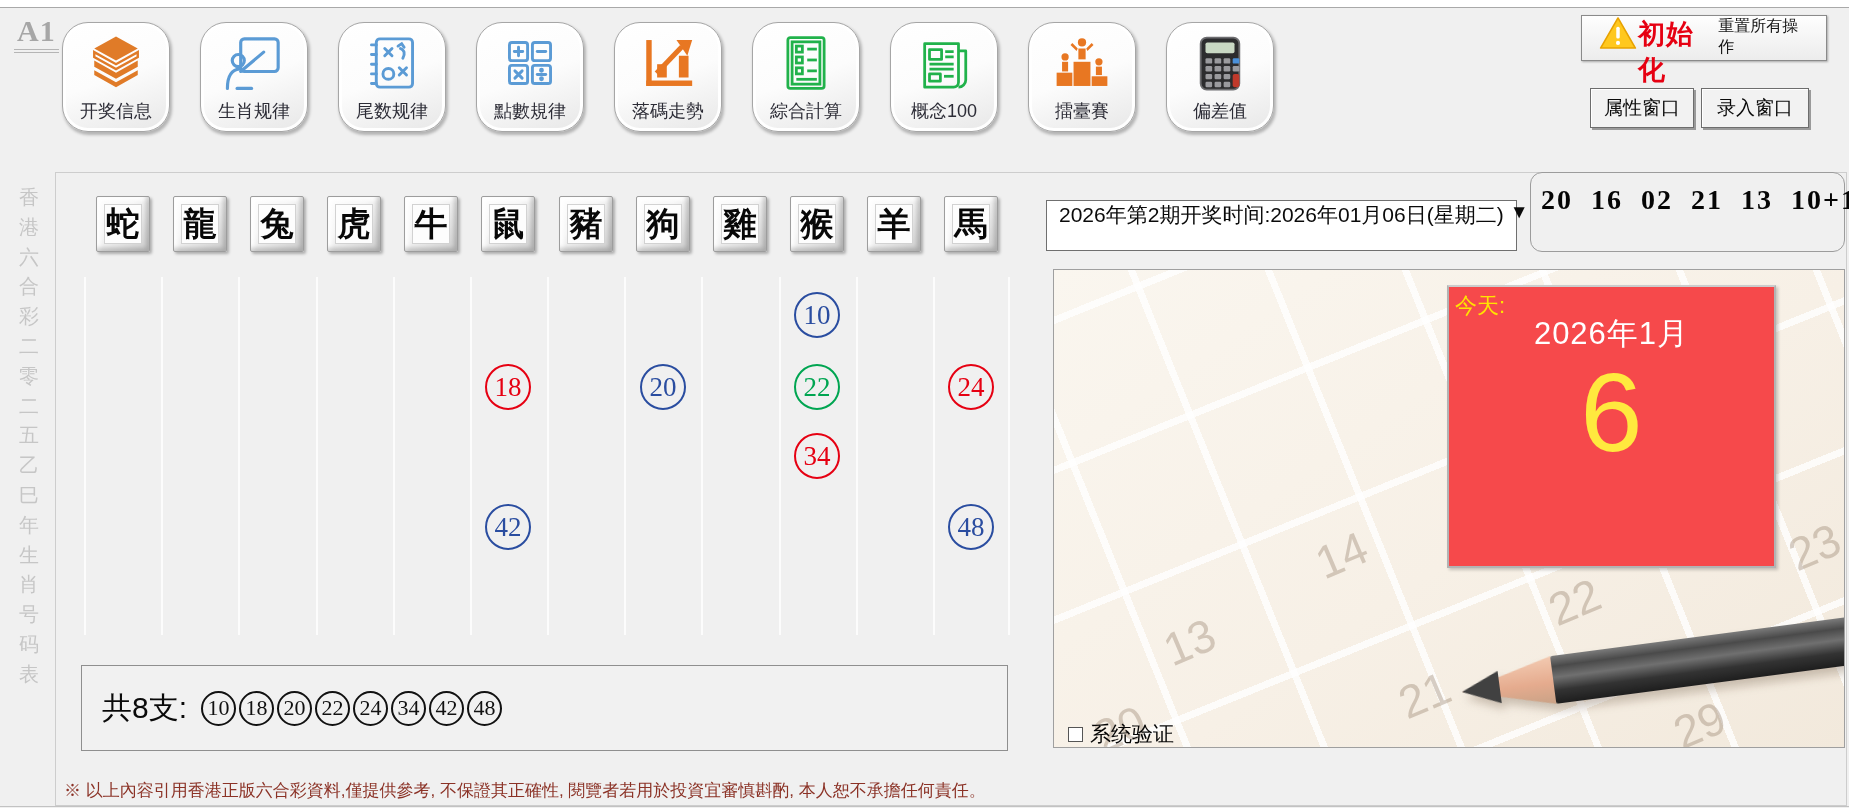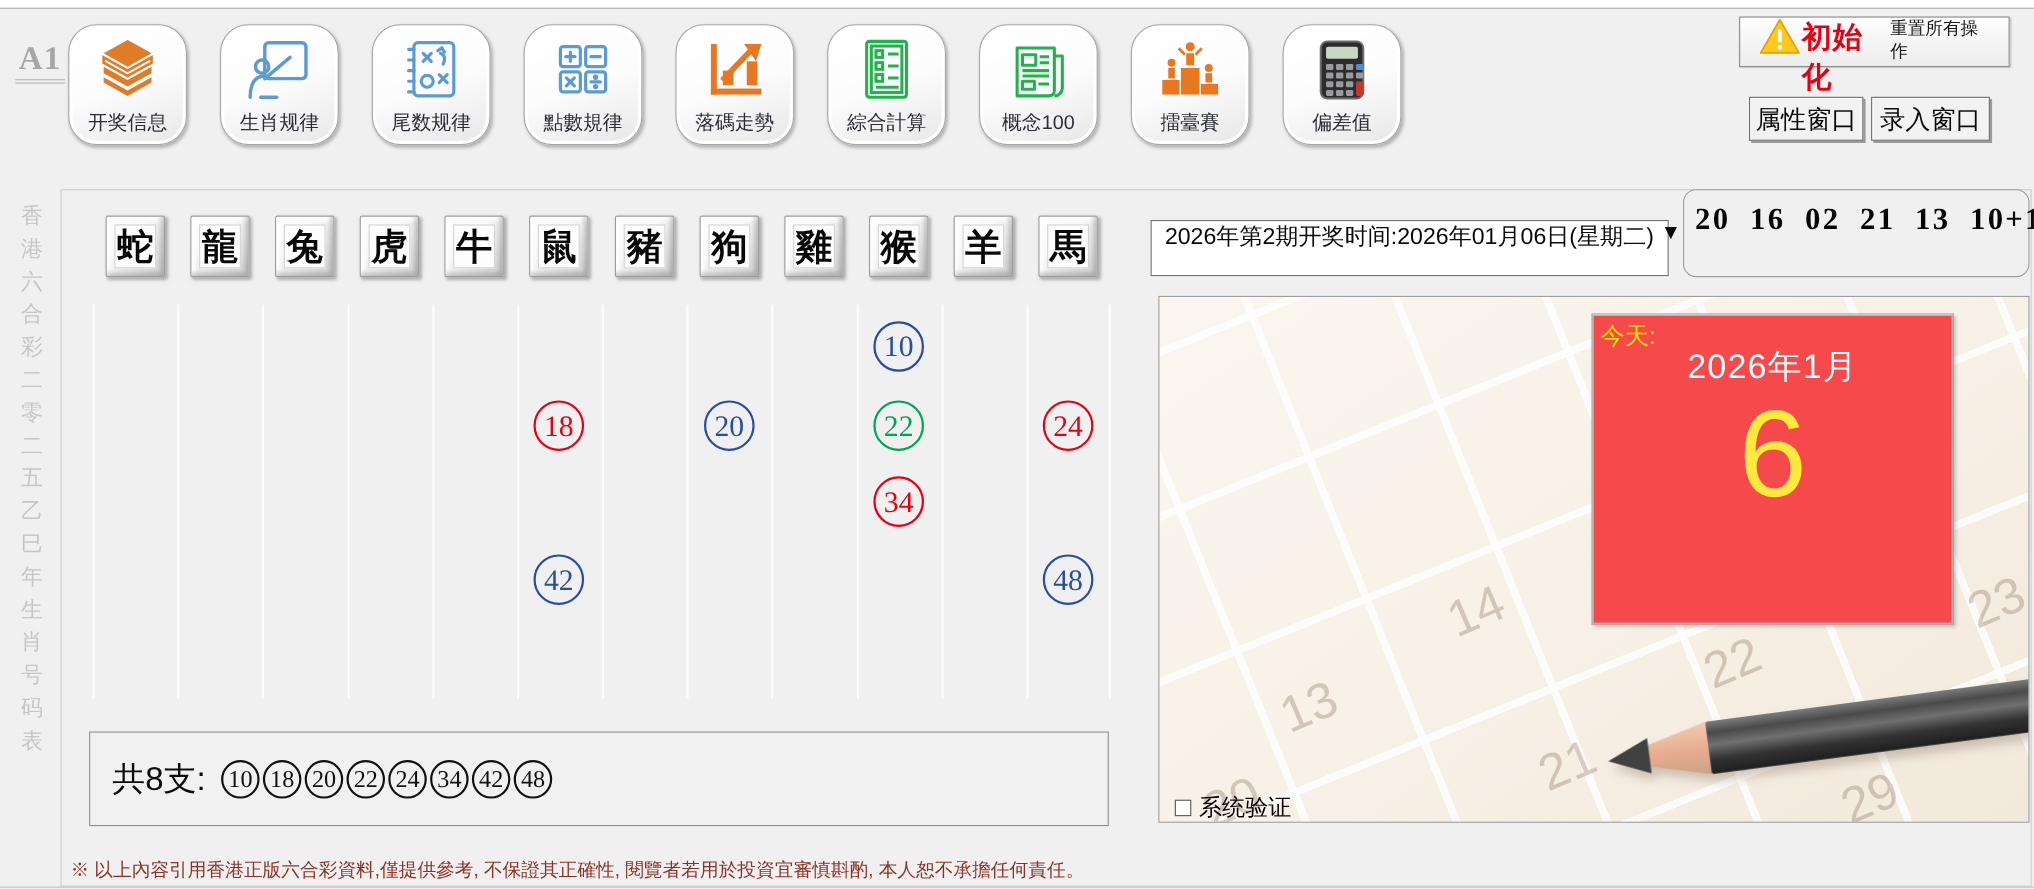--- a/index.html
+++ b/index.html
@@ -11,21 +11,21 @@
     overflow:hidden;
     color:#111;
   }
   
   #top-strip { position:absolute; left:0; top:0; width:1849px; height:8px;
     background:#ffffff; border-bottom:1px solid #a9a9a9; }
 
   
   #logo { position:absolute; left:14px; top:14px; font-family:"Liberation Serif", serif;
     font-weight:bold; font-size:30px; color:#a6a6a6; border-bottom:4px double #b5b5b5;
-    padding:0 3px 1px 3px; letter-spacing:1px;margin-top:23px; }
+    padding:0 3px 1px 3px; letter-spacing:1px; }
 
   
   #main-frame { position:absolute; left:55px; top:172px; width:1792px; height:634px;
     border:1px solid #cdcdcd; }
   #bottom-line { position:absolute; left:0; top:806px; width:1849px; height:1px; background:#c2c2c2; }
 
   
   .tool-btn { position:absolute; top:22px; width:108px; height:110px; border-radius:26px;
     border:1px solid #a6a6a6;
     background:linear-gradient(160deg,#ffffff 0%,#fcfcfc 50%,#e7e7e7 100%);
@@ -37,21 +37,21 @@
 
   
   #init-btn { position:absolute; left:1581px; top:15px; width:246px; height:46px;
     background:linear-gradient(#fefefe,#ececec); border:1px solid #8a8a8a;
     box-shadow:1px 1px 2px rgba(0,0,0,0.3);
     display:flex; align-items:flex-start; gap:1px; padding:0 17px; cursor:pointer; }
   .init-label { color:#e60012; font-size:27px; font-weight:bold; letter-spacing:1px; }
   .init-sub { color:#151515; font-size:16px; }
   .win-btn { position:absolute; top:88px; height:40px; background:#f2f2f2;
     border:1px solid #6d6d6d; box-shadow:2px 2px 0 #9a9a9a, inset 1px 1px 0 #ffffff;
-    font-size:23px; color:#0a0a0a; display:flex; align-items:center; justify-content:center;
+    font-size:19px; color:#0a0a0a; display:flex; align-items:center; justify-content:center;
     cursor:pointer; }
   #prop-btn { left:1590px; width:104px; }
   #entry-btn { left:1701px; width:108px; }
 
   
   #v-title { position:absolute; left:13px; top:183px; width:32px; font-size:20px;
     line-height:29.8px; color:#c6c6c6; text-align:center; word-break:break-all; }
 
   
   .tab { position:absolute; top:196px; width:54px; height:56px; border-radius:2px;

